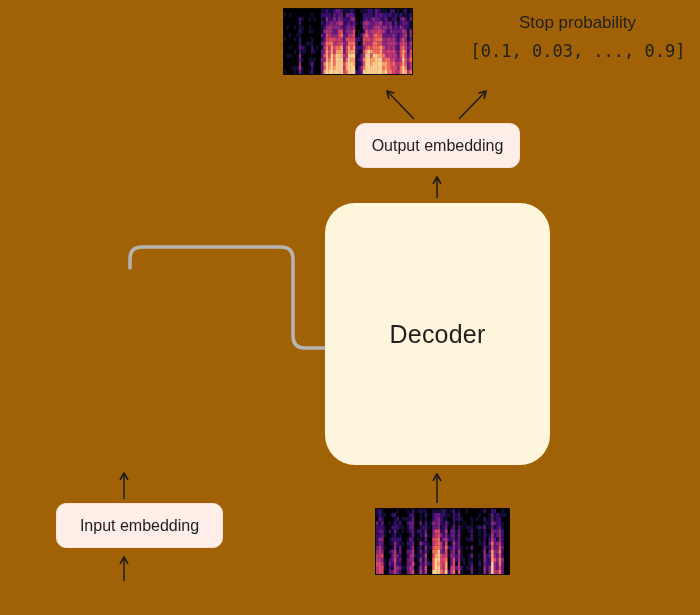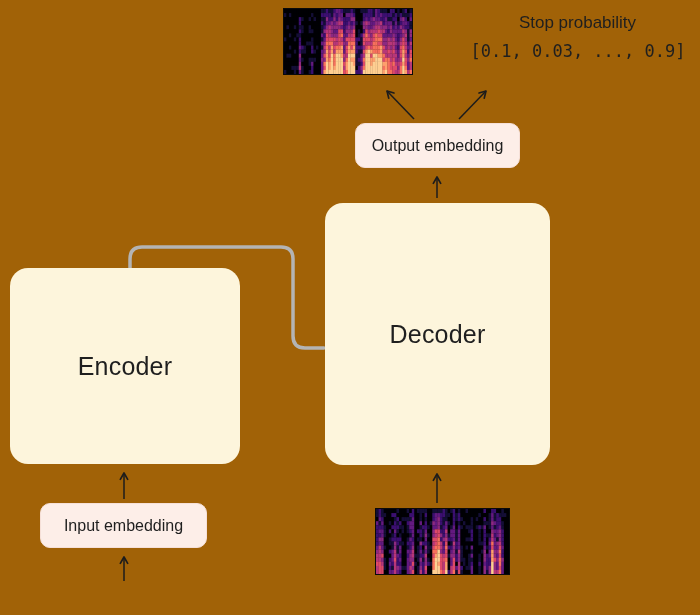--- a/index.html
+++ b/index.html
@@ -7,34 +7,34 @@
   body {
     font-family:"Liberation Sans", sans-serif;
     color:var(--text,#1f1f1f);
   }
   .canvas{ position:relative; width:700px; height:615px; background:#a16207; overflow:hidden; }
 
   .overlay{ position:absolute; left:0; top:0; width:700px; height:615px; }
 
   .block{
     position:absolute; background:var(--block-fill,#fdf5dc);
-    border-radius:18px; display:flex; align-items:center; justify-content:center;
+    border-radius:30px; display:flex; align-items:center; justify-content:center;
     font-size:25px; letter-spacing:.2px; color:var(--text,#1f1f1f);
   }
   .encoder{ left:10px;  top:268px; width:230px; height:196px; }
   .decoder{ left:325px; top:203px; width:225px; height:262px; }
 
   .embed{
     position:absolute; background:var(--embedding-fill,#fdeee8);
     border:1px solid var(--embedding-border,#f6e0d8);
     border-radius:10px; display:flex; align-items:center; justify-content:center;
     font-size:16px; color:var(--text,#1f1f1f);
   }
   .embed.output{ left:355px; top:123px; width:165px; height:45px; }
-  .embed.input { left:40px;  top:503px; width:167px; height:45px; }
+  .embed.input { left:56px;  top:503px; width:167px; height:45px; }
 
   .spec{ position:absolute; border:1px solid #0a0a0a; background:#000004; }
   .spec.top   { left:283px; top:8px;   width:130px; height:67px; }
   .spec.bottom{ left:375px; top:508px; width:135px; height:67px; }
   .spec svg{ display:block; width:100%; height:100%; }
 
   .stop-title{
     position:absolute; left:450px; top:13px; width:255px; text-align:center;
     font-size:17px; color:var(--text,#1f1f1f);
   }
@@ -916,23 +916,20 @@
   <div class="stop-values">[0.1, 0.03, ..., 0.9]</div>
 
   <div class="embed output">
     <span>Output embedding</span>
   </div>
 
   <div class="block decoder">
     <span>Decoder</span>
   </div>
 
-  <div class="block encoder">
-    <span>Encoder</span>
-  </div>
 
   <div class="embed input">
     <span>Input embedding</span>
   </div>
 
 
   <div class="spec bottom">
     <svg id="spec-bottom" viewBox="0 0 100 100" preserveAspectRatio="none">
         <rect width="100" height="100" fill="#000004"></rect>
         <rect x="0.00" y="0.00" width="2.12" height="6.45" fill="#140e36"></rect>

